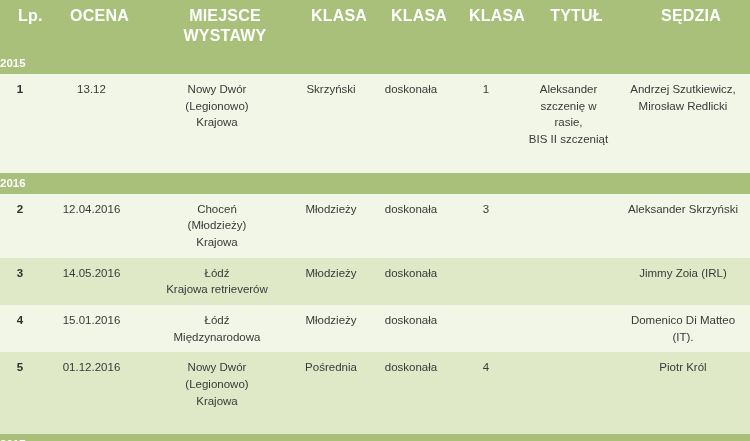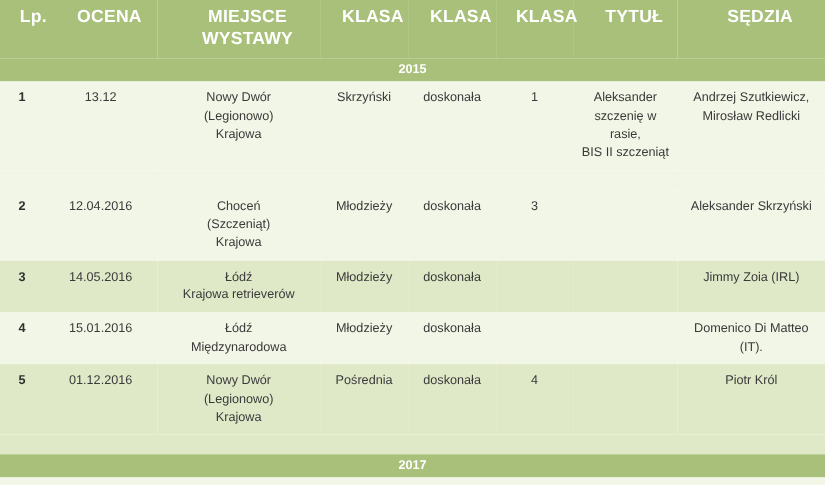--- a/index.html
+++ b/index.html
@@ -35,21 +35,21 @@
     text-align: center;
     padding: 6px 2px 7px 18px;
     line-height: 1.25;
     letter-spacing: 0.2px;
   }
   
   tr.year-row td {
     background: #a8c07a;
     color: #ffffff;
     font-weight: bold;
-    text-align: center;
+    text-align: left;
     padding: 4px 0 5px 0;
     font-size: 11.5px;
   }
   
   tr.data-row td {
     padding: 7px 4px 7px 4px;
     text-align: center;
     line-height: 1.45;
     font-size: 11.5px;
     color: #3a3a3a;
@@ -124,25 +124,28 @@
         <td class="cell-multiline col-lokata">1</td>
         <td class="cell-multiline col-tytul">Aleksander
 szczenię w rasie,
 BIS II szczeniąt</td>
         <td class="cell-multiline col-sedzia">Andrzej Szutkiewicz,
 Mirosław Redlicki</td>
       </tr>
       <tr class="spacer-row light">
         <td colspan="8" style="background: rgb(242, 246, 230);"></td>
       </tr>
+      <tr class="year-row">
+        <td colspan="8">2016</td>
+      </tr>
       <tr class="data-row light">
         <td class="cell-multiline col-lp">2</td>
         <td class="cell-multiline col-data">12.04.2016</td>
         <td class="cell-multiline col-miejsce">Choceń
-(Szczeniąt)
+(Młodzieży)
 Krajowa</td>
         <td class="cell-multiline col-klasa">Młodzieży</td>
         <td class="cell-multiline col-ocena">doskonała</td>
         <td class="cell-multiline col-lokata">3</td>
         <td class="cell-multiline col-tytul"></td>
         <td class="cell-multiline col-sedzia">Aleksander Skrzyński</td>
       </tr>
       <tr class="data-row dark">
         <td class="cell-multiline col-lp">3</td>
         <td class="cell-multiline col-data">14.05.2016</td>

